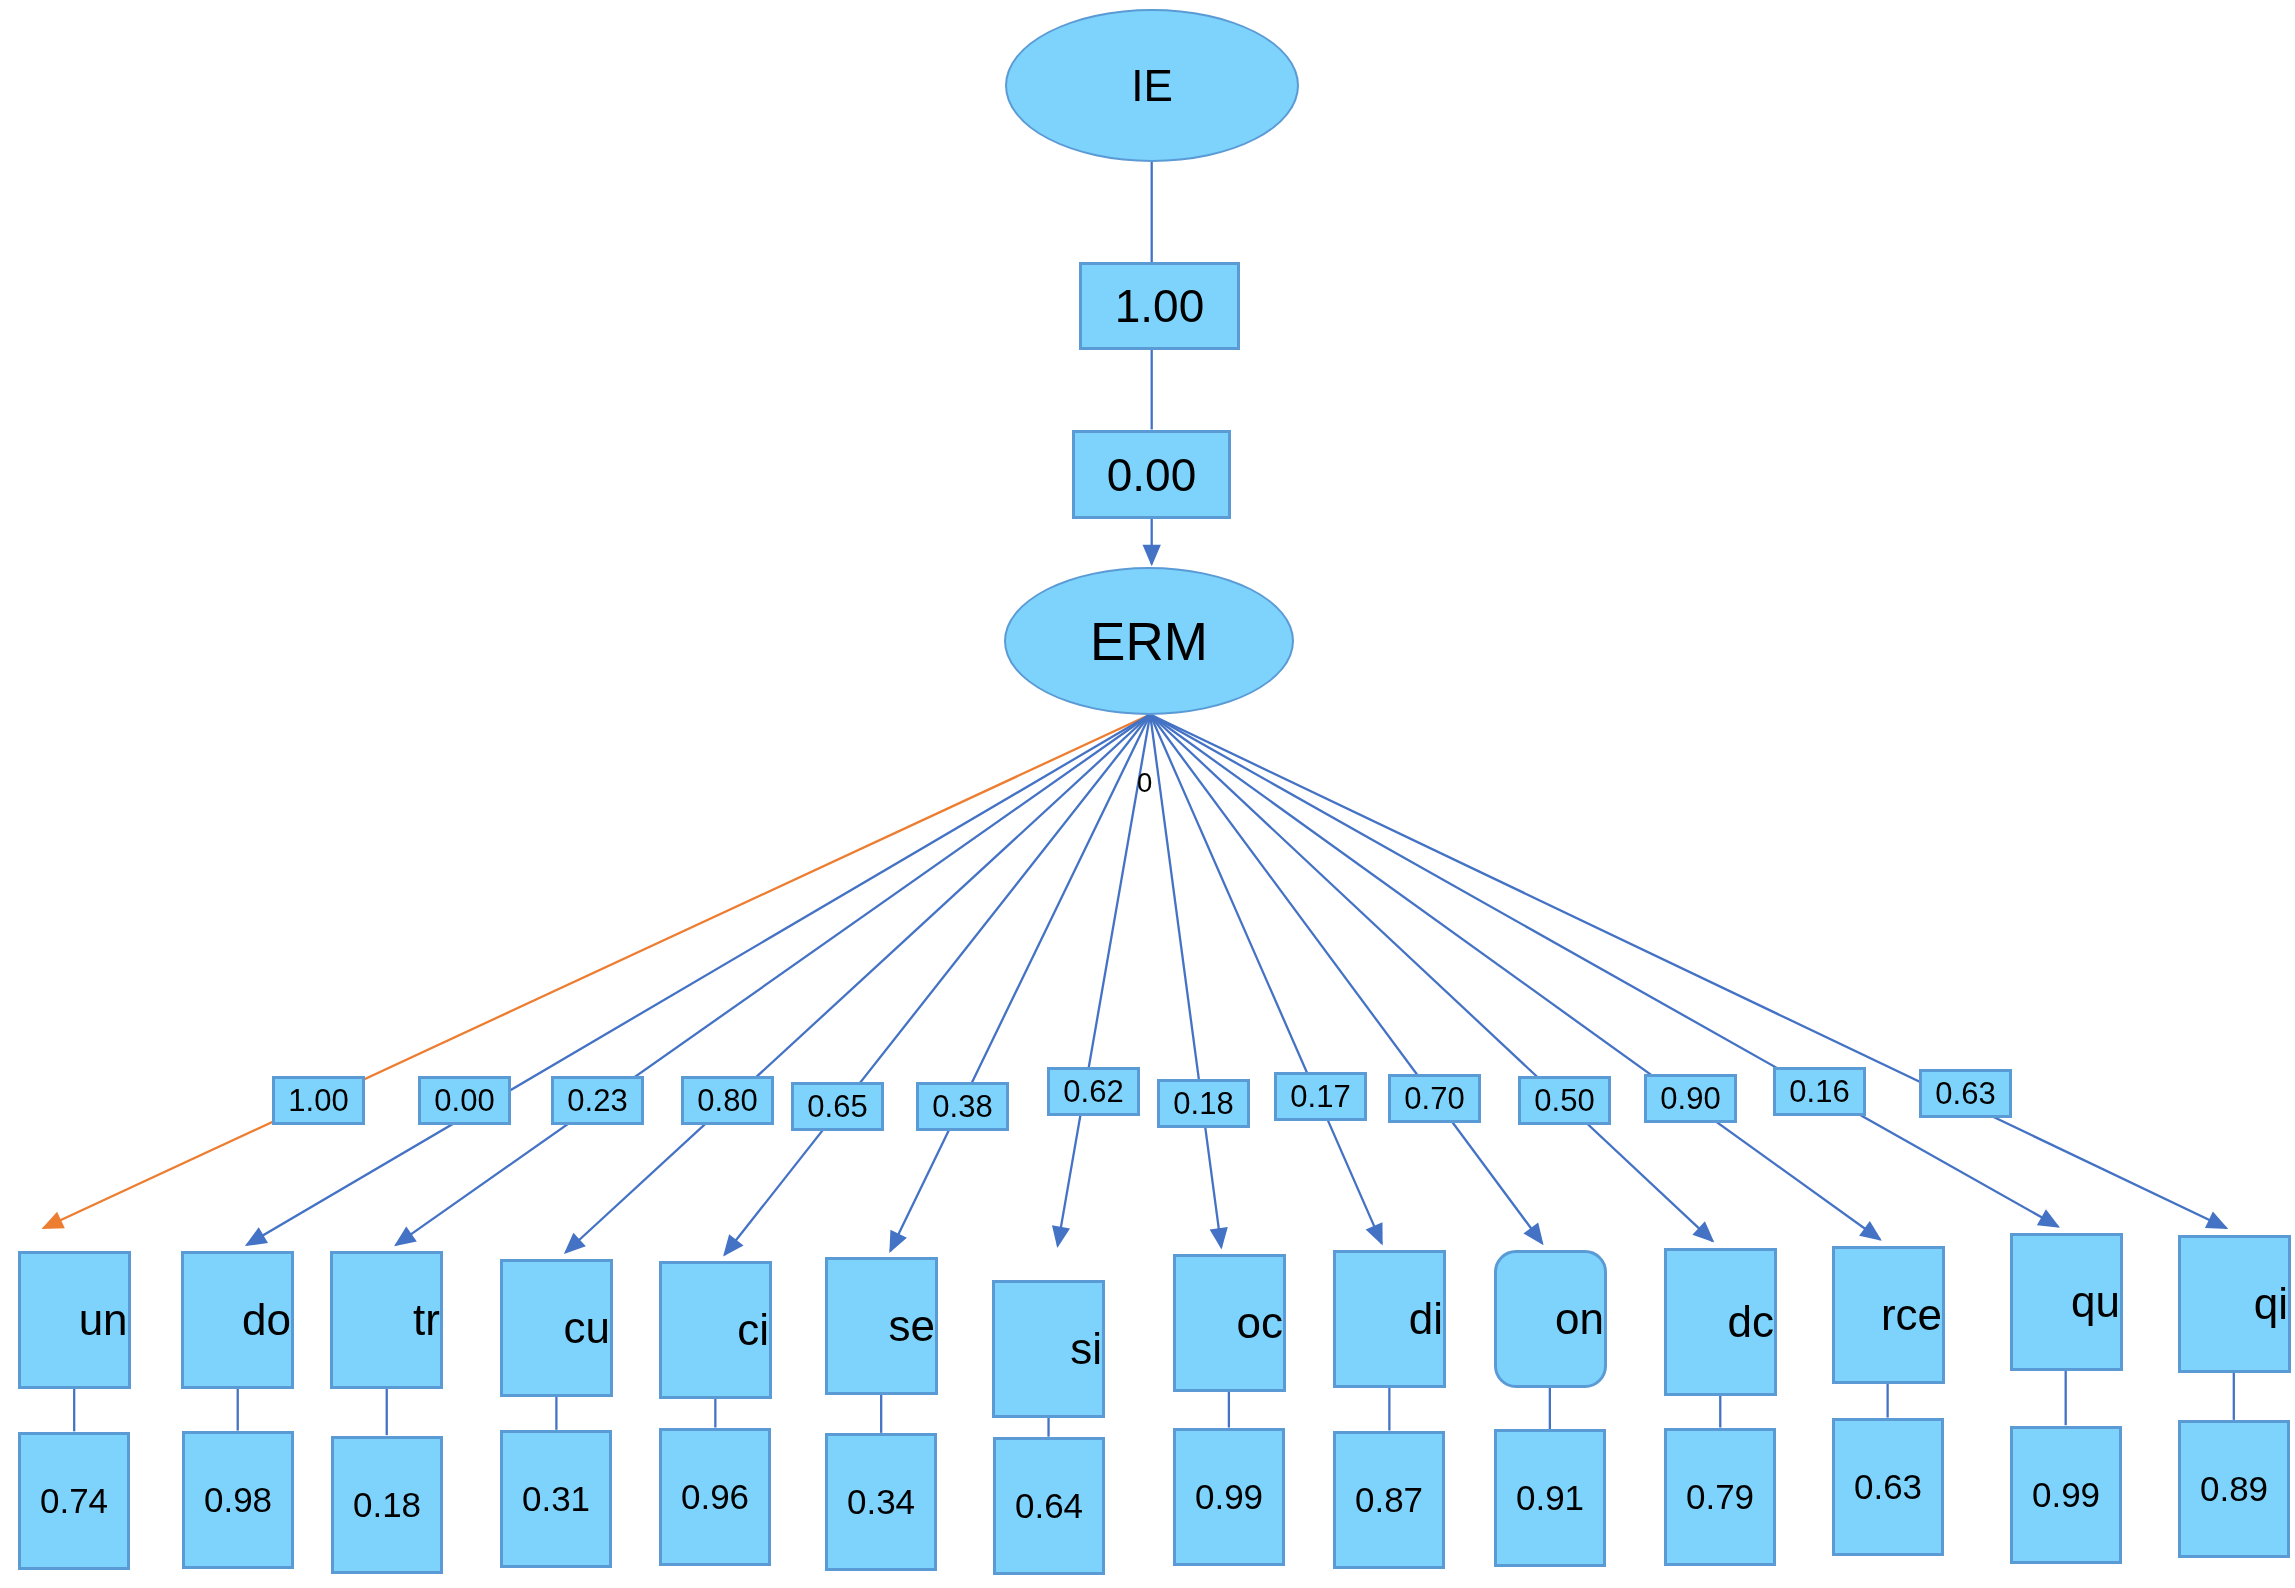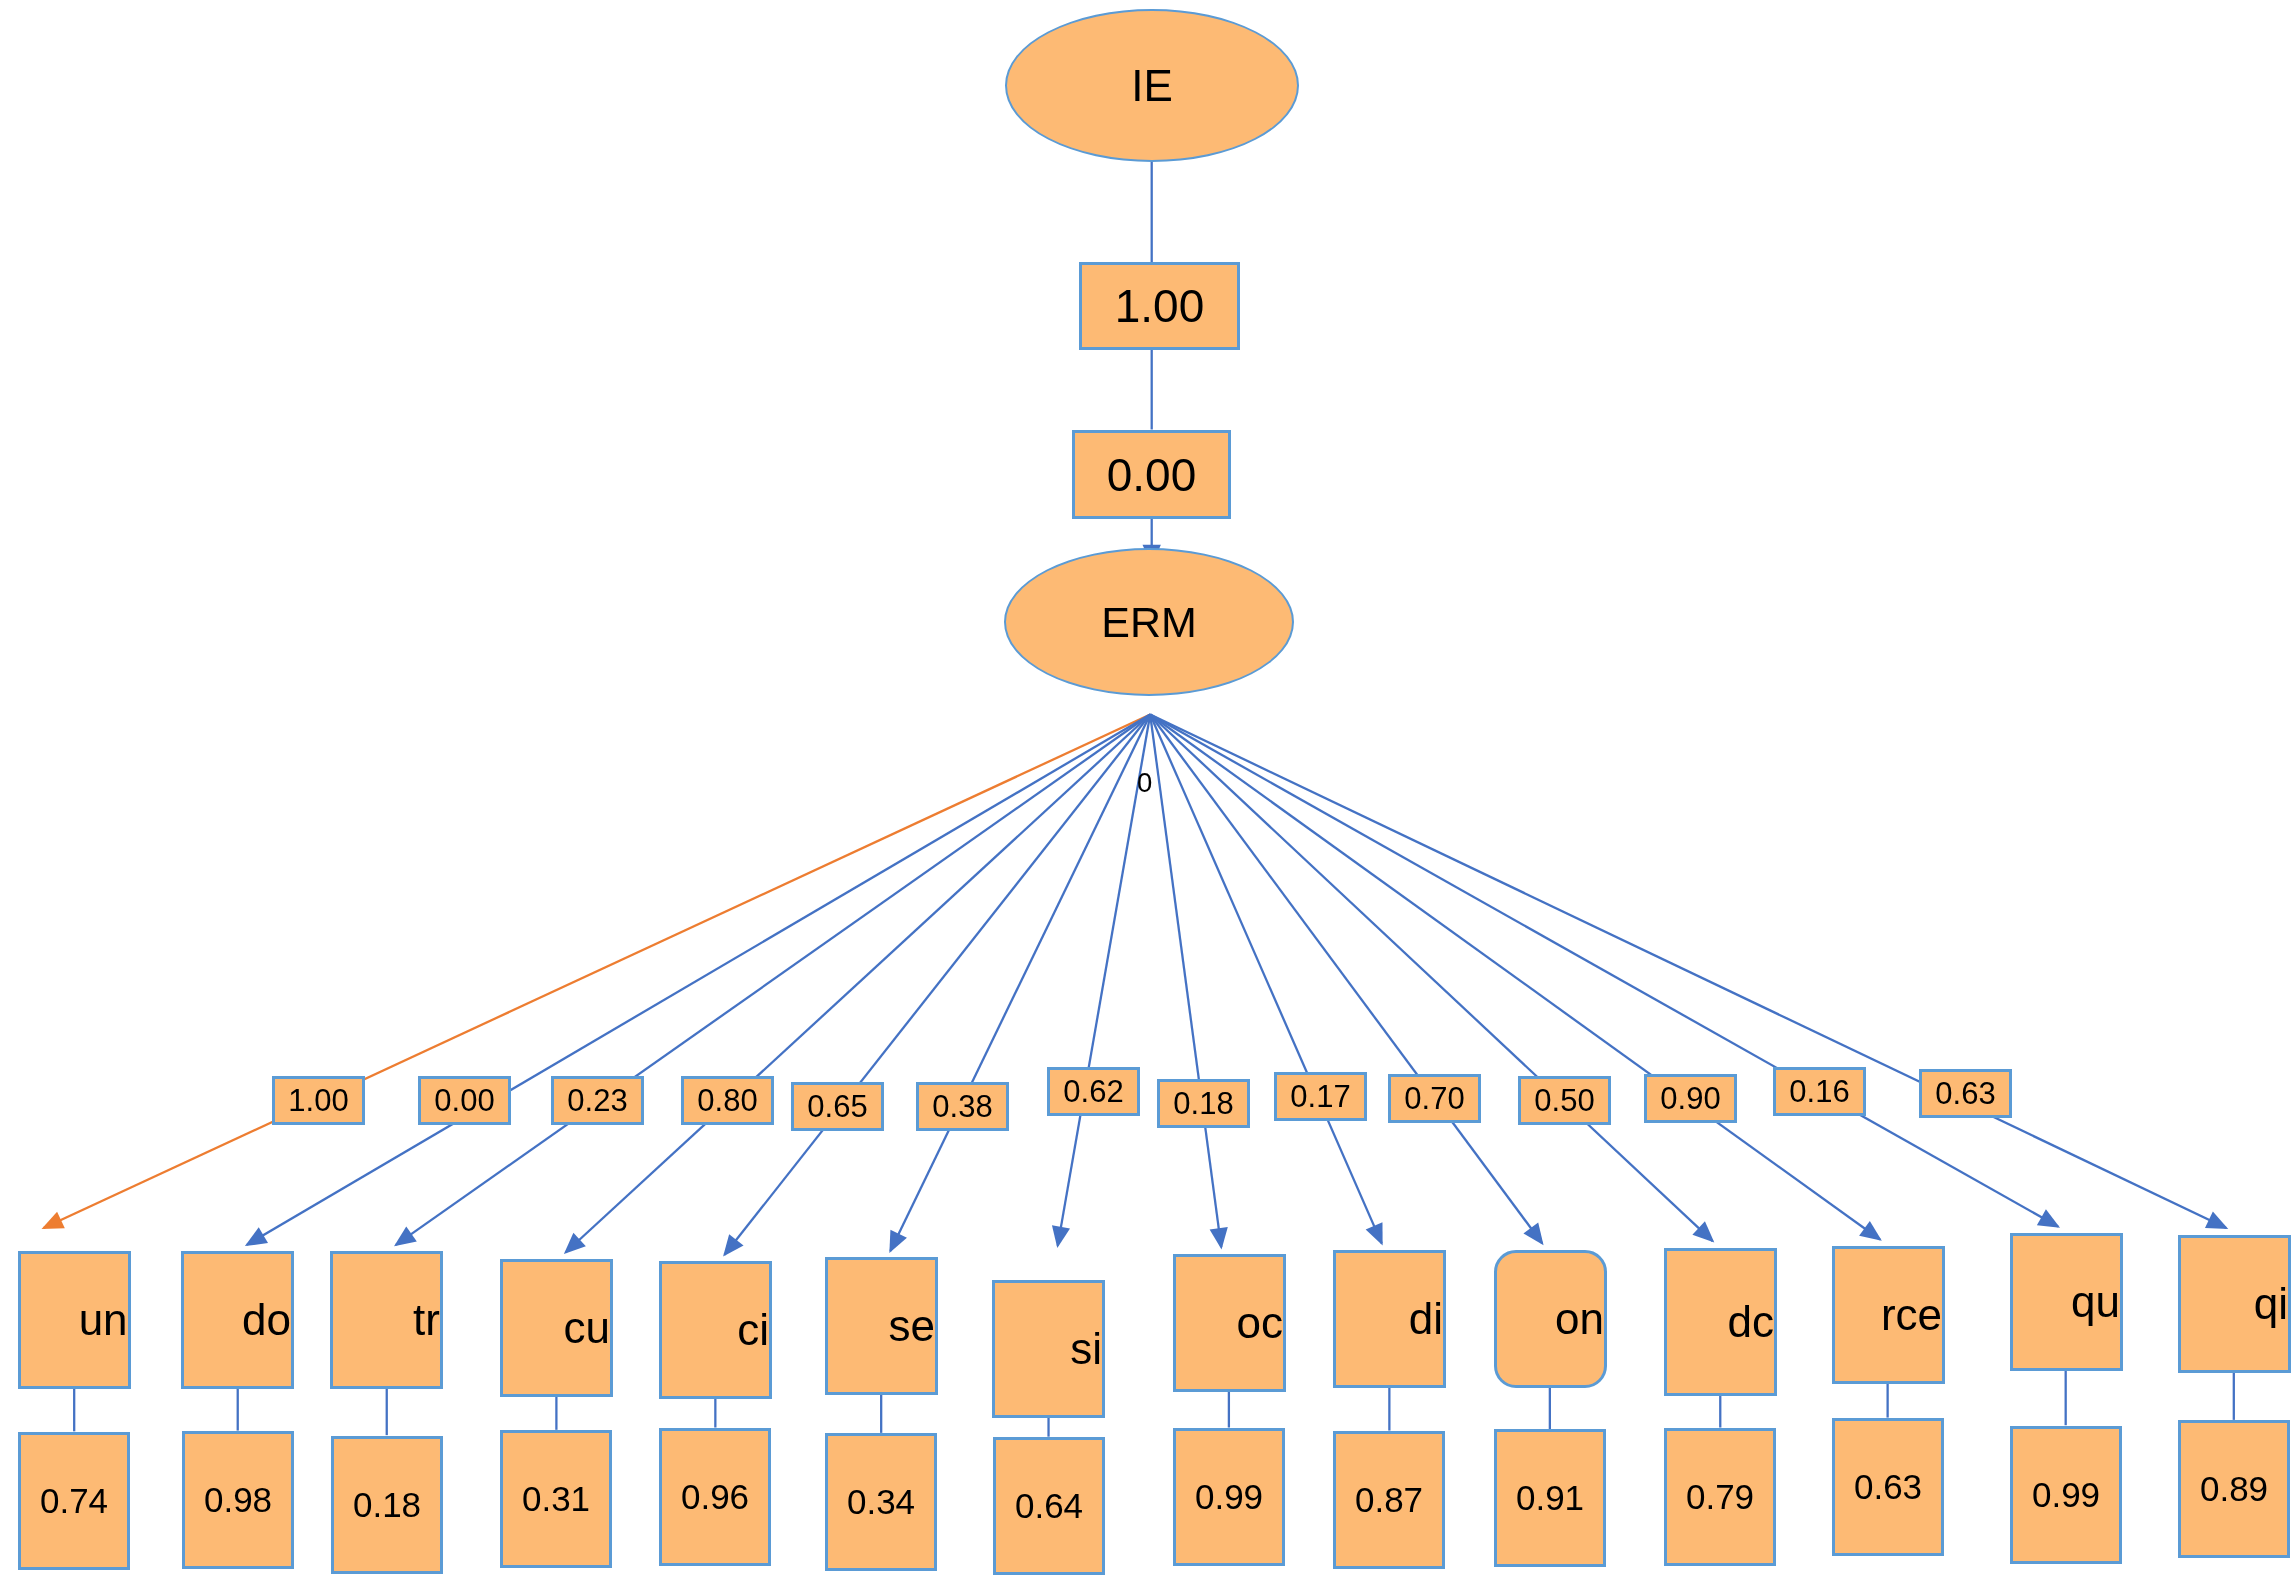--- a/index.html
+++ b/index.html
@@ -1,19 +1,19 @@
 <!DOCTYPE html>
 <html style="font-size:12.2px"><head>
 <meta charset="utf-8">
 <style>
   html,body{margin:0;padding:0;background:#ffffff;}
   body{font-family:"Liberation Sans","DejaVu Sans",sans-serif;}
   #canvas{position:relative;width:2295px;height:1588px;background:#fff;overflow:hidden;}
   #arrow-layer{position:absolute;left:0;top:0;z-index:1;}
-  .node{position:absolute;box-sizing:border-box;background:#fdba74;display:flex;align-items:center;justify-content:center;color:#000;z-index:2;}
+  .node{position:absolute;box-sizing:border-box;background:#7dd3fc;display:flex;align-items:center;justify-content:center;color:#000;z-index:2;}
   .ellipse{border:2.3px solid #5B9BD5;border-radius:50%;font-size:44px;}
   .bigbox{border:3.1px solid #5B9BD5;font-size:46px;}
   .loadbox{border:3.1px solid #5B9BD5;font-size:31px;z-index:3;}
   .varbox{border:3.8px solid #5B9BD5;font-size:44px;justify-content:flex-end;}
   .errbox{border:3.8px solid #5B9BD5;font-size:35px;}
   .zero{position:absolute;font-size:27.5px;color:#000;z-index:4;}
 </style>
 </head>
 <body>
 
@@ -66,21 +66,21 @@
   </div>
 
   <div class="node bigbox" style="left:1079px;top:262px;width:161px;height:88px;">
     <span>1.00</span>
   </div>
 
   <div class="node bigbox" style="left:1072px;top:430px;width:159px;height:89px;">
     <span>0.00</span>
   </div>
 
-  <div class="node ellipse" style="left:1004px;top:548px;width:290px;height:148px;font-size:43px;">
+  <div class="node ellipse" style="left:1004px;top:567px;width:290px;height:148px;font-size:53px;">
     <span>ERM</span>
   </div>
 
   <div class="zero" style="left:1137px;top:767px;">0</div>
 
   <div id="indicator-layer">
       <div class="node loadbox" style="left: 272px; top: 1076px; width: 93px; height: 49px;">
         <span>1.00</span>
       </div>
       <div class="node varbox" style="left: 17.6px; top: 1251px; width: 113px; height: 138px;">

